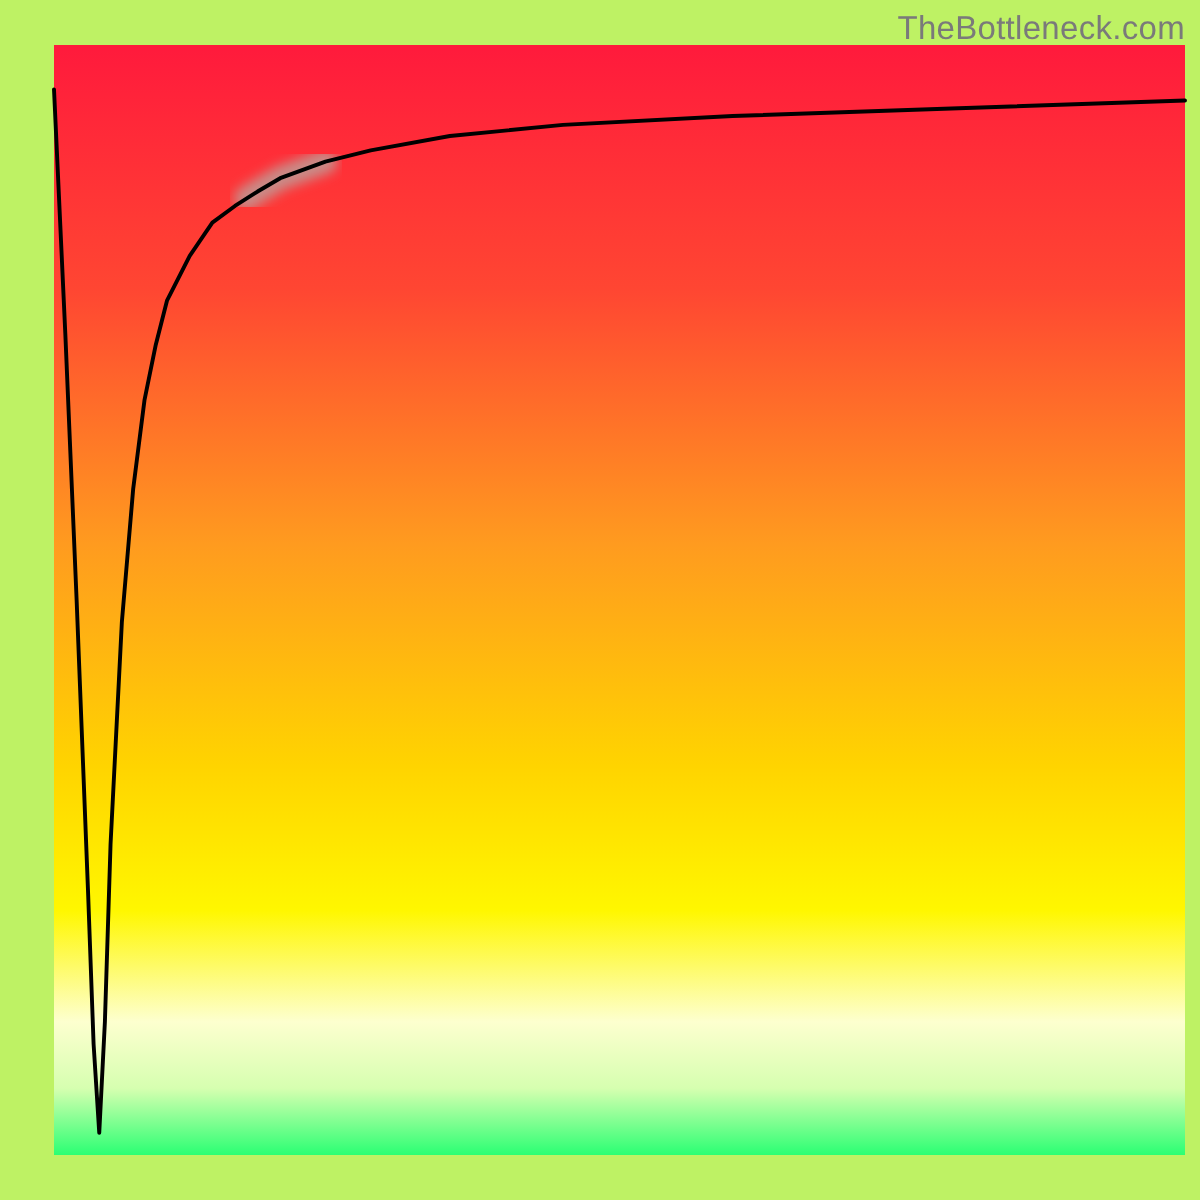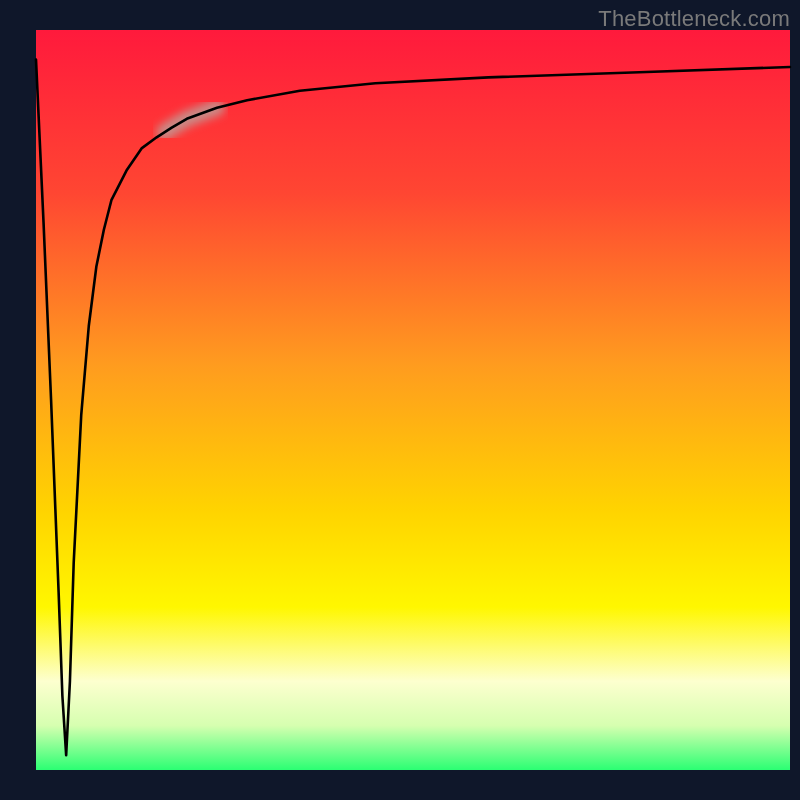--- a/index.html
+++ b/index.html
@@ -8,21 +8,21 @@
     width: 800px;
     height: 800px;
     overflow: hidden;
     background: #000;
     font-family: Arial, Helvetica, sans-serif;
   }
   .stage {
     width: 800px;
     height: 800px;
     position: relative;
-    background: #0f172a;
+    background: #bef264;
   }
   .watermark {
     position: absolute;
     top: 6px;
     right: 10px;
     color: #7a7a7a;
     font-size: 22px;
     font-weight: 400;
     letter-spacing: 0.2px;
     z-index: 10;

